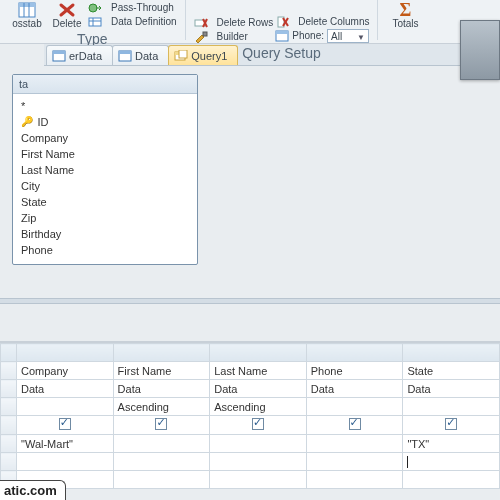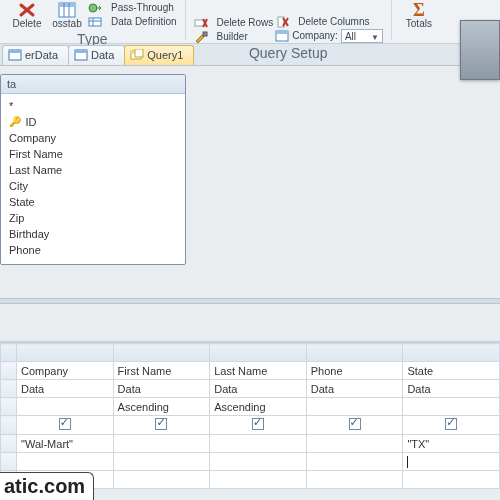--- a/index.html
+++ b/index.html
@@ -16,28 +16,28 @@
   .rbtn-lg .lbl { font-size: 10px; color: #3b4651; line-height: 10px; text-align: center; }
   .rlinebtn { display: flex; align-items: center; gap: 9px; height: 13px; font-size: 10px; color: #3b4651; cursor: default; white-space: nowrap; }
   .rlinebtn .ic16 { width: 14px; height: 12px; display:flex; align-items:center; justify-content:center; }
   .stacked { display:flex; flex-direction:column; gap:1px; }
   .retsel { display:inline-flex; align-items:center; gap:3px; }
   .retbox { border:1px solid #9db3c8; background:#fff; width:42px; height:14px; font-size:10px; padding:0 3px; display:flex; align-items:flex-end; justify-content:space-between; }
   .dd { font-size:8px; color:#556; }
   .sigma { font-family: "Times New Roman", serif; font-size:18px; font-weight:bold; color:#c25a17; line-height:16px; }
 
   
-  .tabbar { display:flex; align-items:center; background:#dfe6ec; border-bottom:1px solid #b8c4cf; height:22px; padding-left:2px; gap:0; }
+  .tabbar { display:flex; align-items:flex-end; background:#dfe6ec; border-bottom:1px solid #b8c4cf; height:22px; padding-left:2px; gap:0;margin-left:44px; }
   .tab { display:flex; align-items:center; gap:3px; padding:2px 10px 2px 5px; border:1px solid #b8c4cf; border-bottom:none; background:linear-gradient(#f7fafc,#e8eef3); border-radius:3px 3px 0 0; margin-right:-1px; font-size:11px; color:#3b4651; cursor:default; height:20px;}
   .tab.active { background:linear-gradient(#fff2cf,#ffe39b); border-color:#d9b85a; z-index:2; position:relative; }
   .tabic { width:14px; height:12px; display:inline-flex; align-items:center; justify-content:center; }
 
   
   .upper { background:#e9edf0; height:232px; position:relative; padding:6px 0 0 0; }
-  .fieldlist { position:absolute; left:0; top:8px; width:186px; background:#fff; border:1px solid #7a93ab; border-radius:2px; }
+  .fieldlist { position:absolute; left:12px; top:8px; width:186px; background:#fff; border:1px solid #7a93ab; border-radius:2px; }
   .fieldlist .titlebar { background:linear-gradient(#e8eff6,#d9e4ee); border-bottom:1px solid #b5c5d4; padding:3px 6px; font-size:11px; color:#415263; }
   .fieldlist .body { padding:4px 6px 6px 8px; line-height:16px; font-size:11px; color:#333; }
   .fieldlist .row { display:flex; align-items:center; gap:4px; cursor:default; }
   .keyic { color:#c79a1a; font-size:10px; }
 
   
   .splitter { height:6px; background:#d4dde5; border-top:1px solid #b8c4cf; border-bottom:1px solid #b8c4cf; }
 
   
   .gridwrap { background:#fff; border-top:1px solid #c8d0d8; }
@@ -47,54 +47,54 @@
   .dgrid thead th { background:linear-gradient(#f2f6fa,#e4ebf1); color:#3b4651; font-weight:normal; }
   .dgrid .rowhead { background:linear-gradient(#f2f6fa,#e4ebf1); width:16px; padding:0; }
   .dgrid .sel th { background:linear-gradient(#eaf1f7,#dde7ef); }
   .chk { width:12px; height:12px; border:1px solid #6f8aa3; display:inline-block; background:#fff; position:relative; }
   .chk.on::after { content:"✓"; position:absolute; top:-3px; left:0; font-size:11px; color:#2a5b8d; }
   .chkcell { text-align:center !important; }
   .caret { display:inline-block; width:1px; height:12px; background:#222; vertical-align:middle; animation: blink 1s steps(1) infinite; }
   @keyframes blink { 50% { opacity:0; } }
 
   
-  .watermark { position:absolute; left:0; bottom:0; background:#fff; border:1px solid #444; border-left:none; border-bottom:none; padding:2px 8px 2px 4px; font-size:20px; font-weight:bold; color:#222; border-radius:0 6px 0 0; }
+  .watermark { position:absolute; left:0; bottom:0; background:#fff; border:1px solid #444; border-left:none; border-bottom:none; padding:2px 8px 2px 4px; font-size:13px; font-weight:bold; color:#222; border-radius:0 6px 0 0; }
 
   
   .thumb { position:absolute; top:20px; right:0; width:40px; height:60px; background:linear-gradient(#b9c3cc,#8d99a4); border:1px solid #6d7883; box-shadow:0 1px 3px rgba(0,0,0,.3); }
 
   
   svg { display:block; }
 </style>
 </head>
 <body>
 
 <div class="ribbon">
   <div class="rgroup">
     <div class="items">
-      <div class="rbtn-lg">
-        <span class="ic">
-          <svg width="18" height="16">
-              <line x1="3" y1="3" x2="15" y2="13" stroke="#c0392b" stroke-width="3" stroke-linecap="round"></line>
-              <line x1="15" y1="3" x2="3" y2="13" stroke="#c0392b" stroke-width="3" stroke-linecap="round"></line>
-            </svg>
-        </span>
-        <span class="lbl">Delete</span>
-      </div>
       <div class="rbtn-lg">
         <span class="ic">
           <svg width="18" height="16">
               <rect x="1" y="1" width="16" height="14" fill="#fff" stroke="#4a86c5"></rect>
               <rect x="1" y="1" width="16" height="4" fill="#9cc1e6"></rect>
               <line x1="6" y1="1" x2="6" y2="15" stroke="#4a86c5"></line>
               <line x1="11" y1="1" x2="11" y2="15" stroke="#4a86c5"></line>
             </svg>
         </span>
         <span class="lbl">osstab</span>
       </div>
+      <div class="rbtn-lg">
+        <span class="ic">
+          <svg width="18" height="16">
+              <line x1="3" y1="3" x2="15" y2="13" stroke="#c0392b" stroke-width="3" stroke-linecap="round"></line>
+              <line x1="15" y1="3" x2="3" y2="13" stroke="#c0392b" stroke-width="3" stroke-linecap="round"></line>
+            </svg>
+        </span>
+        <span class="lbl">Delete</span>
+      </div>
       <div class="stacked" style="padding-top:1px">
         <div class="rlinebtn">
           <span class="ic16">
             <svg width="14" height="12">
                 <circle cx="5" cy="6" r="4" fill="#7fbf7f" stroke="#2e8b2e"></circle>
                 <path d="M8 6 h5 l-2 -2 m2 2 l-2 2" stroke="#2e8b2e" fill="none"></path>
               </svg>
           </span>
           <span>Pass-Through</span>
         </div>
@@ -155,21 +155,21 @@
           </span>
           <span>Delete Columns</span>
         </div>
         <div class="rlinebtn retsel">
           <span class="ic16">
             <svg width="14" height="12">
                 <rect x="1" y="1" width="12" height="10" fill="#fff" stroke="#4a86c5"></rect>
                 <rect x="1" y="1" width="12" height="3" fill="#9cc1e6"></rect>
               </svg>
           </span>
-          <span>Company:</span>
+          <span>Phone:</span>
           <span class="retbox">
             <span>All</span>
             <span class="dd">▼</span>
           </span>
         </div>
       </div>
     </div>
     <div class="glabel">Query Setup</div>
   </div>
 

